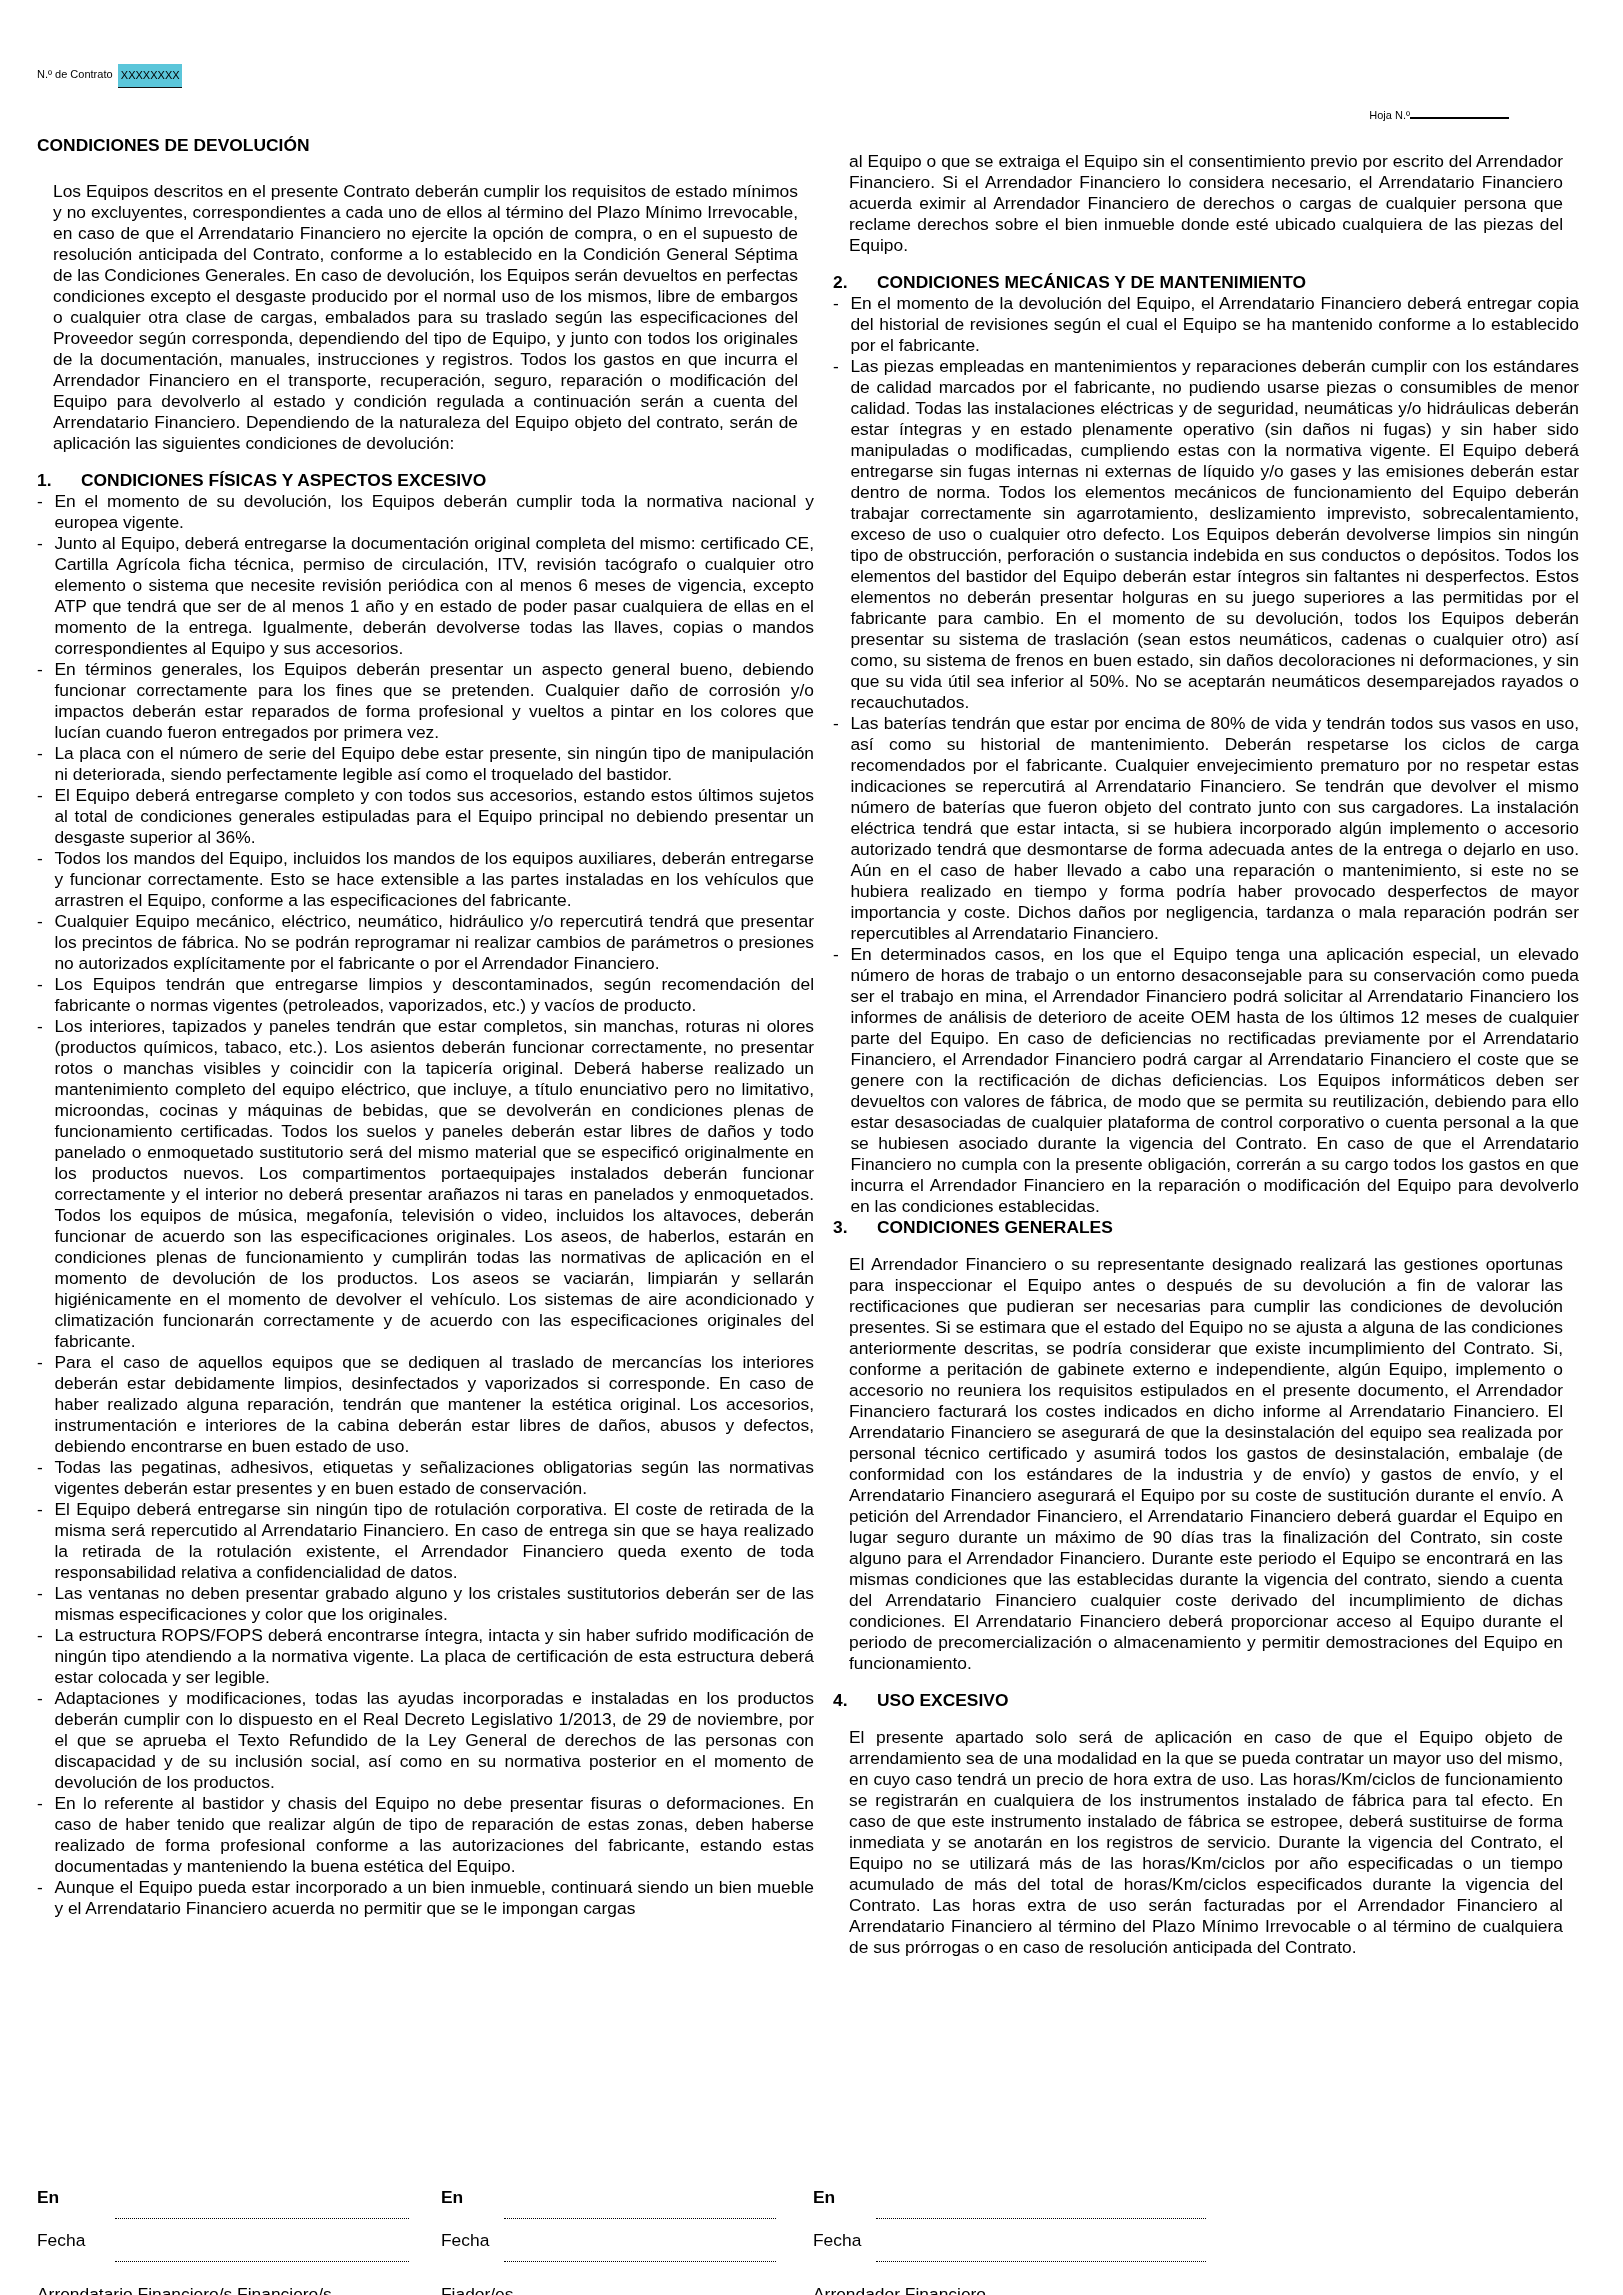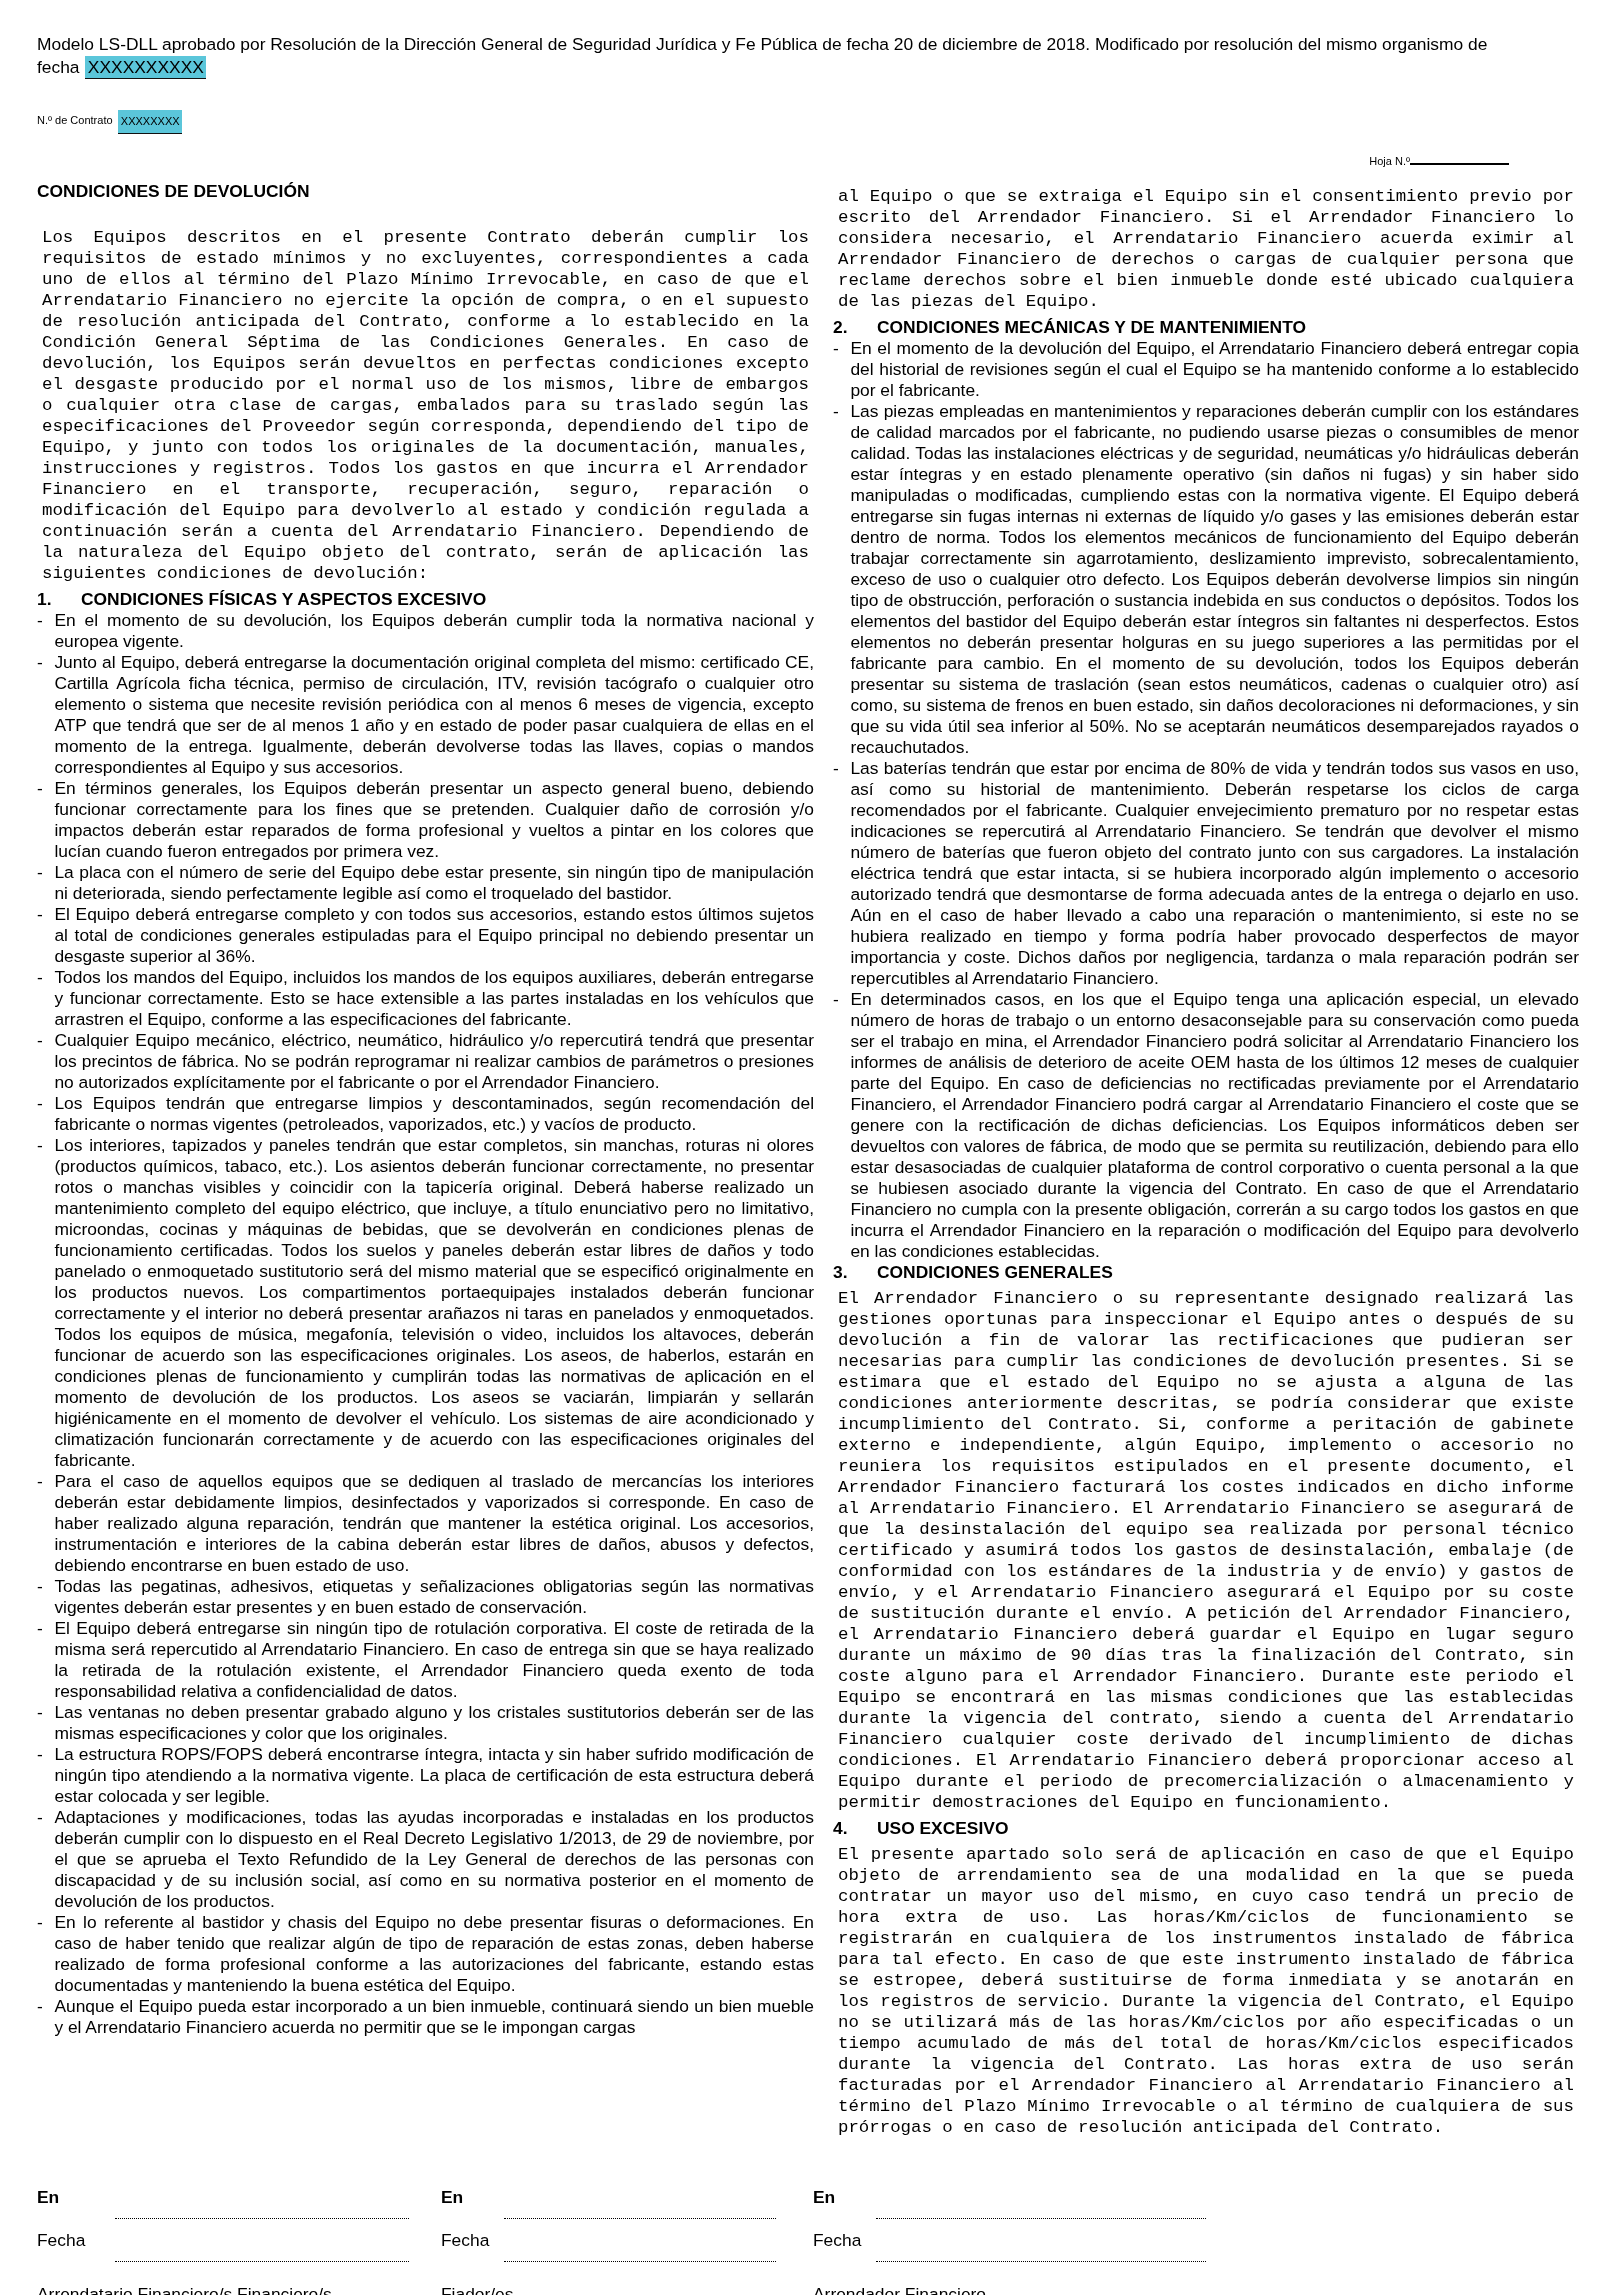--- a/index.html
+++ b/index.html
@@ -12,21 +12,21 @@
   .doc-header{font-size:17.4px;line-height:23px;text-align:left;}
   .hl{background:#5bc6da;border-bottom:1.7px solid #111;padding:0.8px 2.5px;margin-left:5.8px;}
   .contract-row{display:flex;align-items:flex-start;margin-top:31px;font-size:11px;line-height:21.5px;}
   .sheet{margin-left:auto;margin-right:70px;white-space:nowrap;margin-top:41px;}
   .sheet-line{display:inline-block;width:99px;height:3.3px;border-bottom:2.5px solid #000;}
   .columns{display:flex;gap:19px;margin-top:8.3px;}
   .col{font-size:17.4px;line-height:21px;text-align:justify;}
   .col-left{width:777px;}
   .col-right{width:746px;}
   .col-title{font-weight:700;margin-bottom:25px;text-align:left;}
-  p.para{margin:5px;font-family:Liberation Mono, monospace;}
+  p.para{margin:16px;}
   .sec{display:flex;font-weight:700;text-align:left;}
   .sec .num{flex:none;width:44px;}
   .bullet{position:relative;padding-left:17.4px;}
   .bullet .dash{position:absolute;left:0;top:0;}
   .sigs{position:absolute;left:37px;top:2187px;display:flex;font-size:17.4px;line-height:21.5px;}
   .sig-col{position:relative;height:112px;}
   .sig-col:nth-child(1){width:404px;}
   .sig-col:nth-child(2){width:372px;}
   .sig-col:nth-child(3){width:397px;}
   .sig-en{position:absolute;top:0;left:0;font-weight:bold;}
@@ -37,24 +37,20 @@
   .sig-col:nth-child(2) .sig-line{left:63px;width:272px;}
   .sig-col:nth-child(3) .sig-line{left:63px;width:330px;}
   .sig-line.l1{top:31px;}
   .sig-line.l2{top:74px;}
 </style>
 </head>
 <body>
 
 <div class="page">
 
-  <div class="doc-header">
-    <span>Modelo LS-DLL aprobado por Resolución de la Dirección General de Seguridad Jurídica y Fe Pública de fecha 20 de diciembre de 2018. Modificado por resolución del mismo organismo de</span><br>
-    <span>fecha</span><span class="hl">XXXXXXXXXX</span>
-  </div>
 
   <div class="contract-row">
     <span>N.º de Contrato</span>
     <span class="hl">XXXXXXXX</span>
     <span class="sheet">
       <span>Hoja N.º</span><span class="sheet-line"></span>
     </span>
   </div>
 
   <div class="columns">

